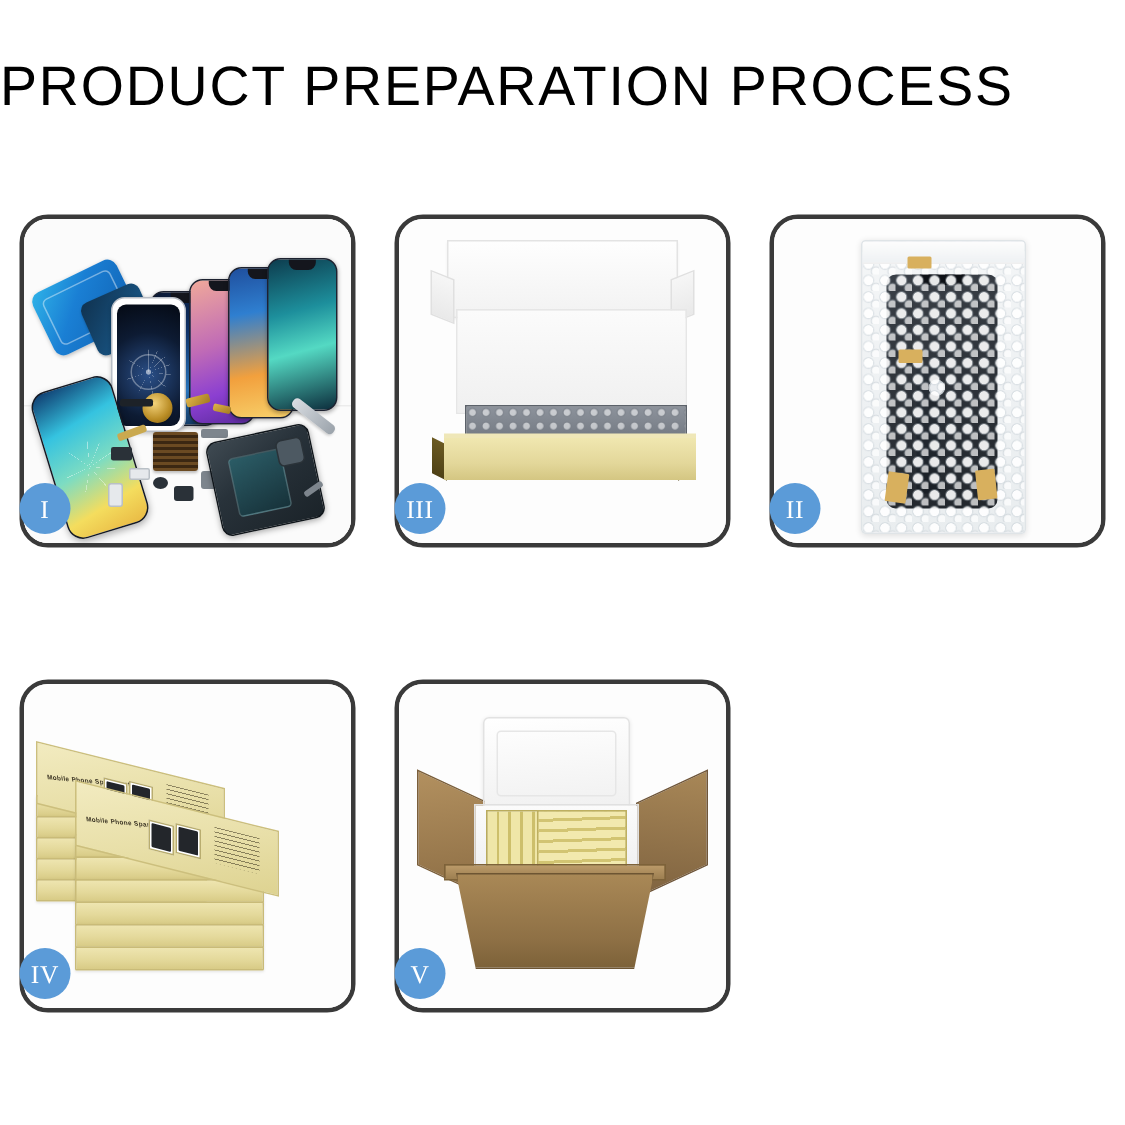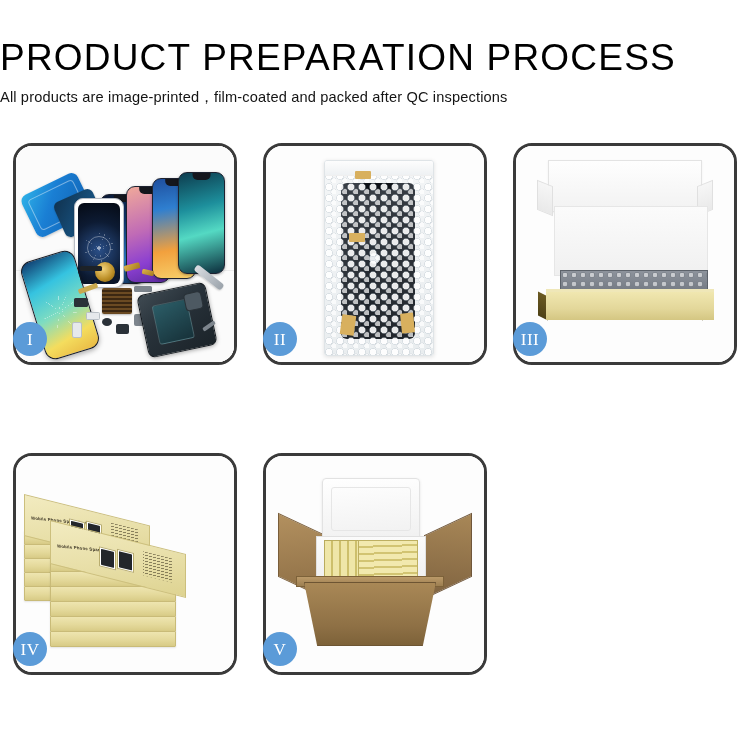--- a/index.html
+++ b/index.html
@@ -21,20 +21,21 @@
     height: 750px;
     background: #ffffff;
   }
 
   
   .header {
     position: absolute;
     left: 0;
     top: 36px;
     width: 632px;
+    text-align: center;
   }
   .page-title {
     font-size: 37px;
     letter-spacing: 1.2px;
     font-weight: 400;
     color: #000000;
     line-height: 44px;
     white-space: nowrap;
     font-family: "Liberation Sans", sans-serif;
   }
@@ -474,21 +475,20 @@
     background:radial-gradient(ellipse at center, rgba(0,0,0,0.10), transparent 70%);
   }
 </style>
 </head>
 <body>
 
 <div class="page">
 
   <div class="header">
     <div class="page-title">PRODUCT PREPARATION PROCESS</div>
-    <div class="page-subtitle">All products are image-printed，film-coated and packed after QC inspections</div>
   </div>
 
   <div class="grid">
 
     <div class="panel">
       <div class="panel-clip">
         <div class="scene">
           <div class="p1-bg"></div>
           <div class="shelf"></div>
 
@@ -534,20 +534,35 @@
           <div class="comp comp-grey" style="left:118px; top:168px; width:10px; height:12px; border-radius:2px;"></div>
           <div class="comp comp-white" style="left:70px; top:166px; width:12px; height:6px;"></div>
           <div class="comp comp-gold" style="left:132px; top:152px; width:14px; height:5px; transform:rotate(-8deg);"></div>
 
           <div class="chassis"></div>
           <div class="tweezer"></div>
           <div class="comp comp-grey" style="left:186px; top:178px; width:14px; height:4px; transform:rotate(-35deg);"></div>
         </div>
       </div>
       <div class="badge">I</div>
+    </div>
+
+    <div class="panel">
+      <div class="panel-clip">
+        <div class="scene">
+          <div class="box3-lid"></div>
+          <div class="box3-foam"></div>
+          <div class="box3-inner"></div>
+          <div class="box3-side-l"></div>
+          <div class="box3-side-r"></div>
+          <div class="box3-rim"></div>
+          <div class="box3-front"></div>
+        </div>
+      </div>
+      <div class="badge">III</div>
     </div>
 
     <div class="panel">
       <div class="panel-clip">
         <div class="scene">
           <div class="bubble-bag">
             <div class="inner-screen"></div>
             <div class="flexcable"></div>
             <div class="camdot"></div>
             <div class="camdot2"></div>
@@ -560,35 +575,20 @@
             <div class="tape t4"></div>
           </div>
         </div>
       </div>
       <div class="badge">II</div>
     </div>
 
     <div class="panel">
       <div class="panel-clip">
         <div class="scene">
-          <div class="box3-lid"></div>
-          <div class="box3-foam"></div>
-          <div class="box3-inner"></div>
-          <div class="box3-side-l"></div>
-          <div class="box3-side-r"></div>
-          <div class="box3-rim"></div>
-          <div class="box3-front"></div>
-        </div>
-      </div>
-      <div class="badge">III</div>
-    </div>
-
-    <div class="panel">
-      <div class="panel-clip">
-        <div class="scene">
 
           <div class="stackbox" style="left:8px; top:74px; width:112px; height:13px;"></div>
           <div class="stackbox" style="left:8px; top:88px; width:112px; height:13px;"></div>
           <div class="stackbox" style="left:8px; top:102px; width:112px; height:13px;"></div>
           <div class="stackbox" style="left:8px; top:116px; width:112px; height:13px;"></div>
           <div class="stackbox" style="left:8px; top:130px; width:112px; height:13px;"></div>
 
           <div class="lidtop" style="left:8px; top:38px; width:124px; height:40px; transform:skewY(14deg);">
             <div class="lid-label" style="left:6px; top:14px; transform:rotate(-9deg);">Mobile Phone Spare Parts</div>
             <div class="lid-thumb" style="left:44px; top:12px; width:14px; height:17px;">

